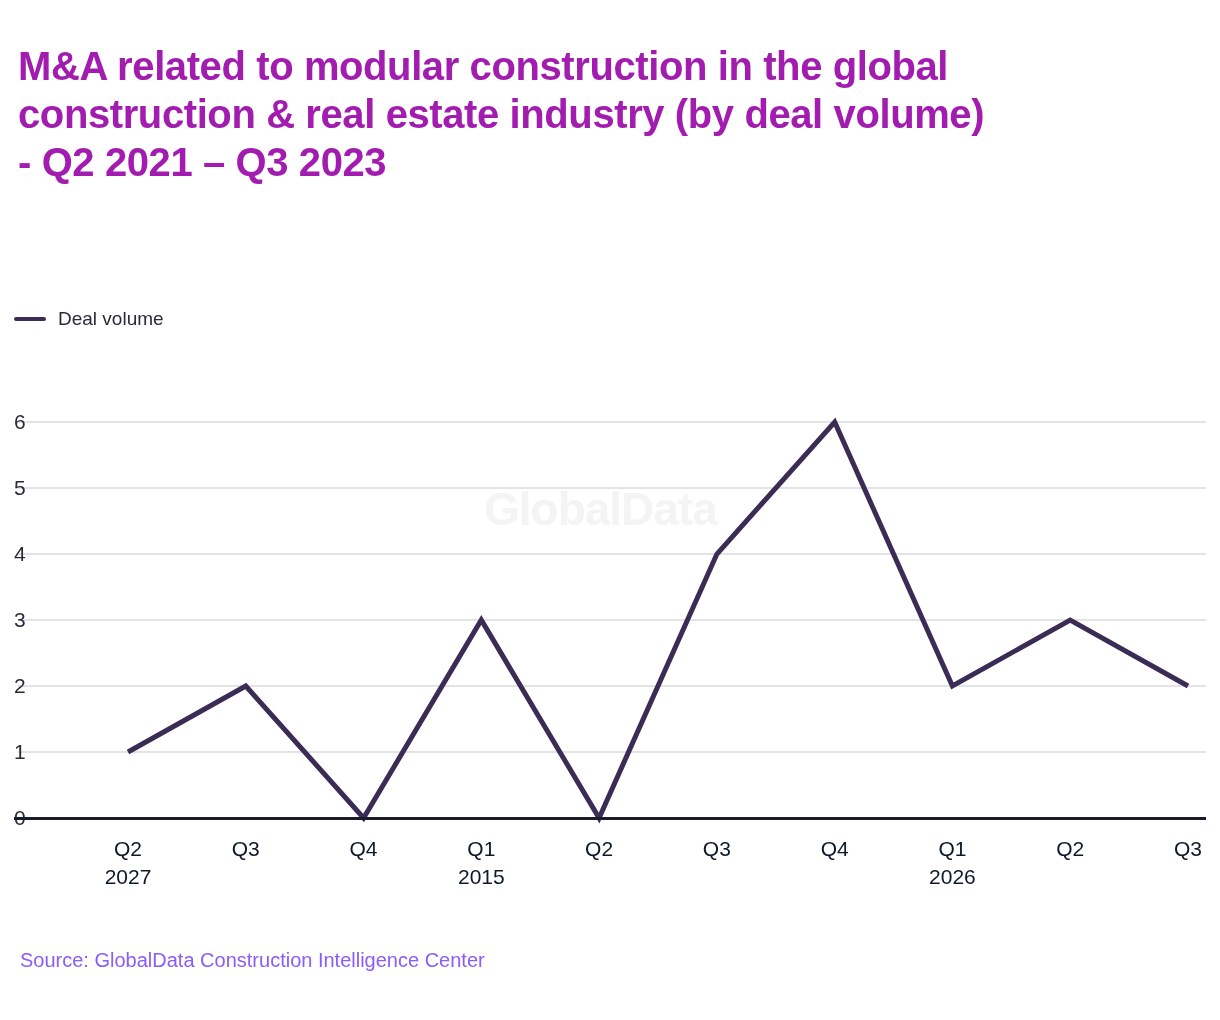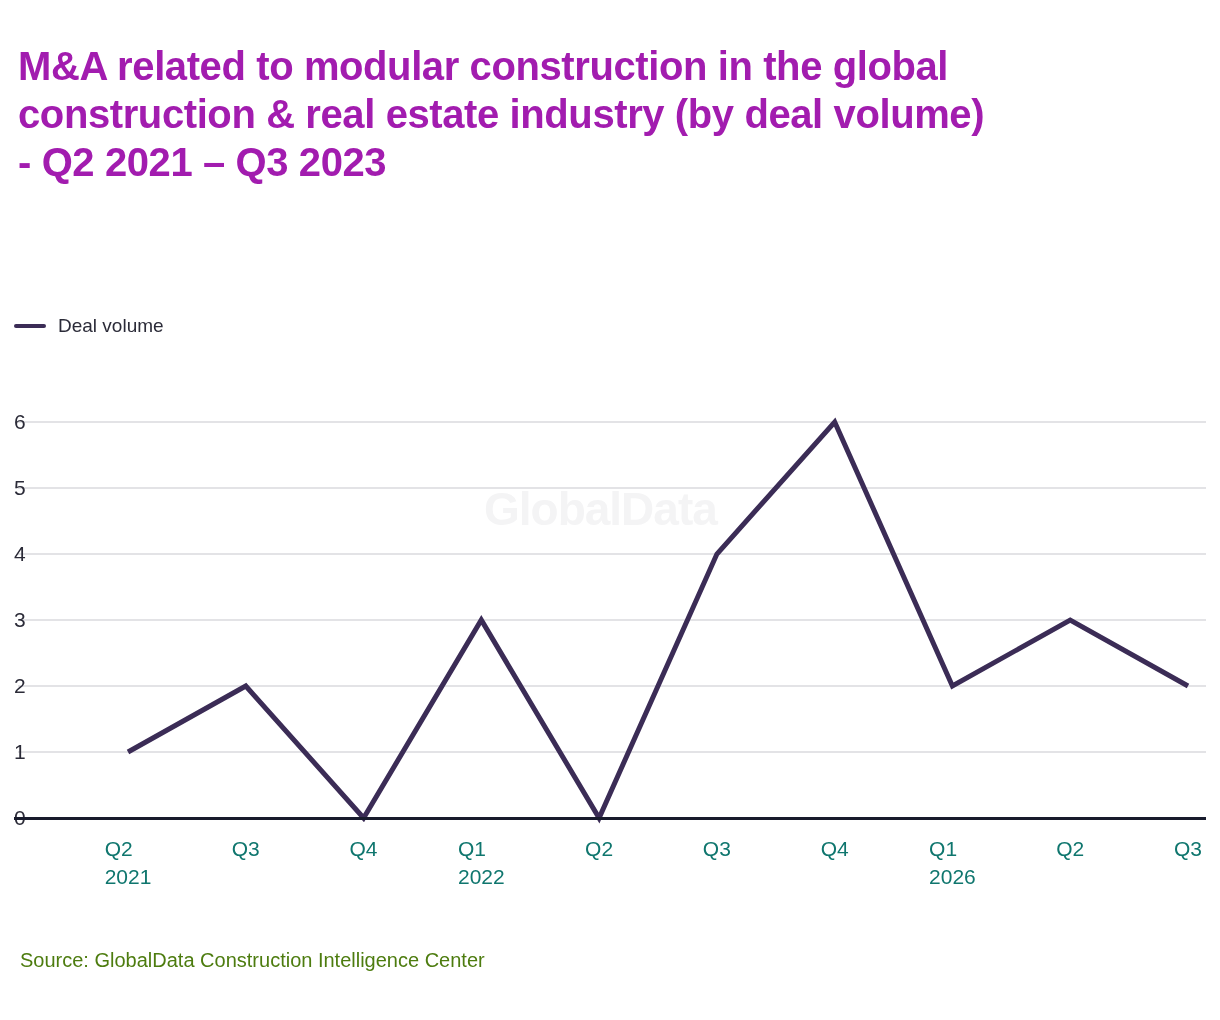--- a/index.html
+++ b/index.html
@@ -34,21 +34,20 @@
   }
 
   
   #legend {
     position: absolute;
     left: 14px;
     top: 308px;
     display: flex;
     align-items: center;
     gap: 12px;
-    margin-top: 7px;
   }
   #legend-swatch {
     display: block;
     width: 32px;
     height: 4px;
     border-radius: 2px;
     background: #3b2c56;
   }
   #legend-label {
     font-size: 19px;
@@ -117,40 +116,41 @@
   #xaxis {
     position: absolute;
     left: 14px;
     top: 836px;
     width: 1192px;
     height: 70px;
   }
   .xtick {
     position: absolute;
     transform: translateX(-50%);
-    color: #0f766e;
+    text-align: center;
+    color: #0f172a;
   }
   .xtick .q {
     display: block;
     font-size: 21px;
     line-height: 26px;
   }
   .xtick .yr {
     display: block;
     font-size: 21px;
     line-height: 30px;
   }
 
   
   #source {
     position: absolute;
     left: 20px;
     top: 948px;
     font-size: 20px;
-    color: #4d7c0f;
+    color: #8b5cf6;
     line-height: 24px;
   }
 </style>
 </head>
 <body>
 
 <div id="page">
 
   <h1 id="title">M&amp;A related to modular construction in the global
 construction &amp; real estate industry (by deal volume)
@@ -182,31 +182,31 @@
       </div>
     <svg id="series-svg" viewBox="0 0 1192 440" preserveAspectRatio="none">
       <polyline id="series-path" fill="none" stroke="#3b2c56" stroke-width="5" stroke-linejoin="miter" stroke-linecap="butt" points="114.0,362.0 231.8,296.0 349.6,428.0 467.3,230.0 585.1,428.0 702.9,164.0 820.7,32.0 938.4,296.0 1056.2,230.0 1174.0,296.0"></polyline>
     </svg>
     <div id="axis-zero" style="top: 427px;"></div>
   </div>
 
   <div id="xaxis">
       <div class="xtick" style="left: 114px; top: 0px;">
         <span class="q">Q2</span>
-        <span class="yr">2021</span>
+        <span class="yr">2027</span>
       </div>
       <div class="xtick" style="left: 231.778px; top: 0px;">
         <span class="q">Q3</span>
       </div>
       <div class="xtick" style="left: 349.556px; top: 0px;">
         <span class="q">Q4</span>
       </div>
       <div class="xtick" style="left: 467.333px; top: 0px;">
         <span class="q">Q1</span>
-        <span class="yr">2022</span>
+        <span class="yr">2015</span>
       </div>
       <div class="xtick" style="left: 585.111px; top: 0px;">
         <span class="q">Q2</span>
       </div>
       <div class="xtick" style="left: 702.889px; top: 0px;">
         <span class="q">Q3</span>
       </div>
       <div class="xtick" style="left: 820.667px; top: 0px;">
         <span class="q">Q4</span>
       </div>

